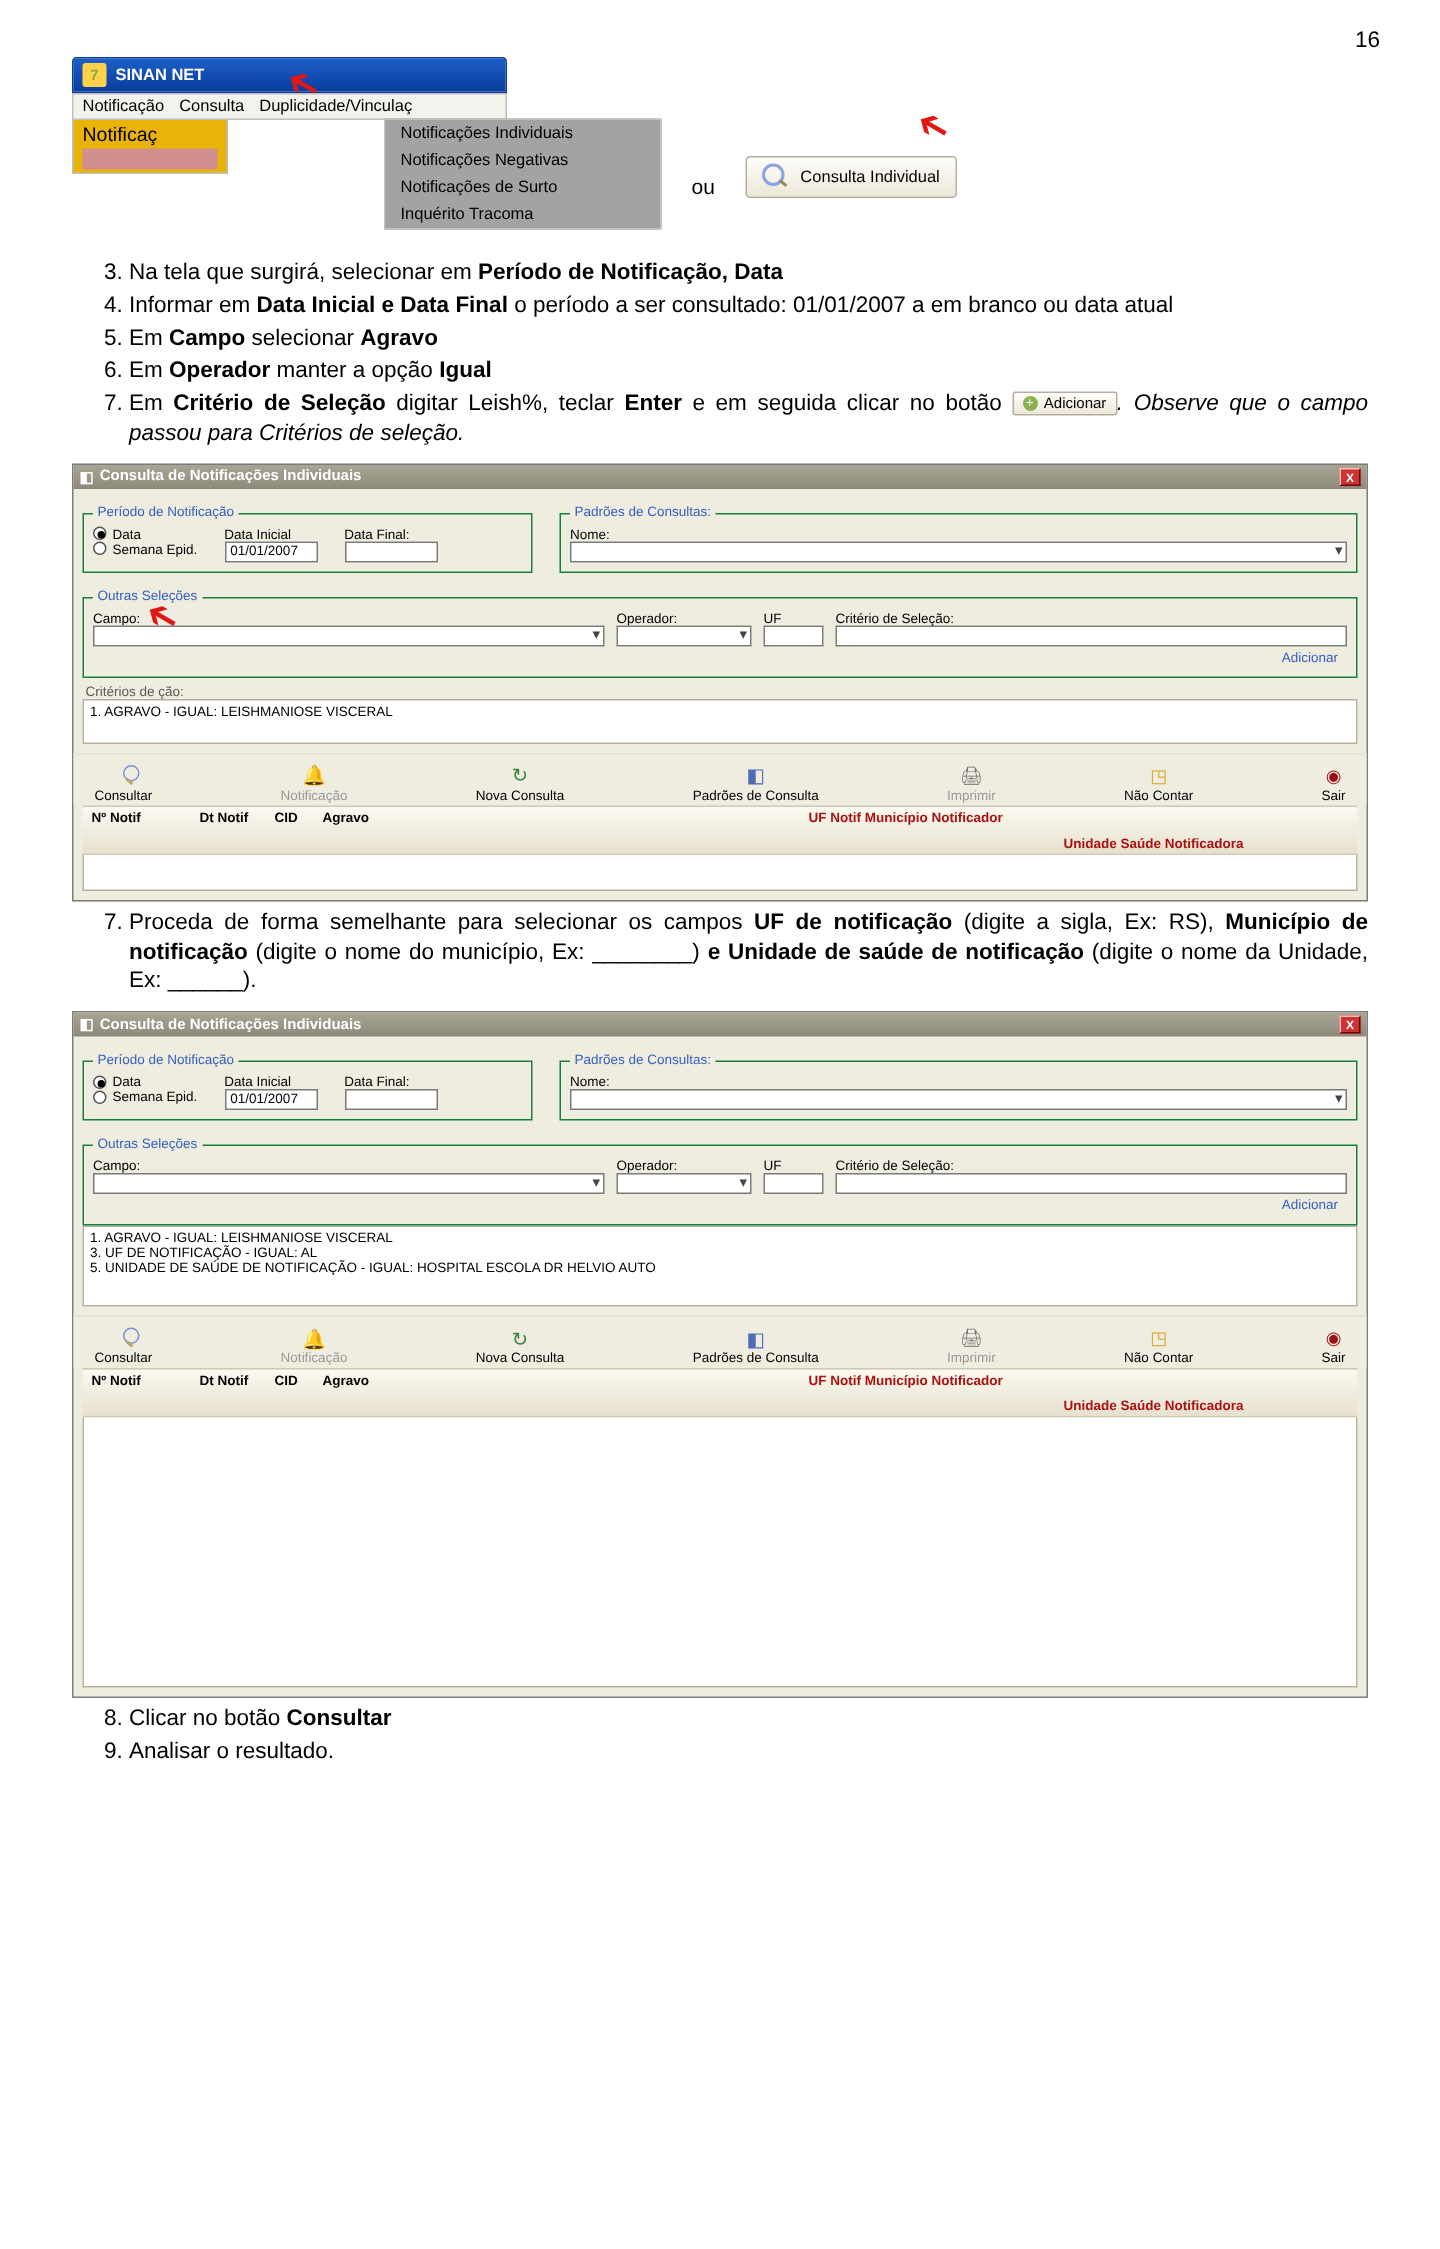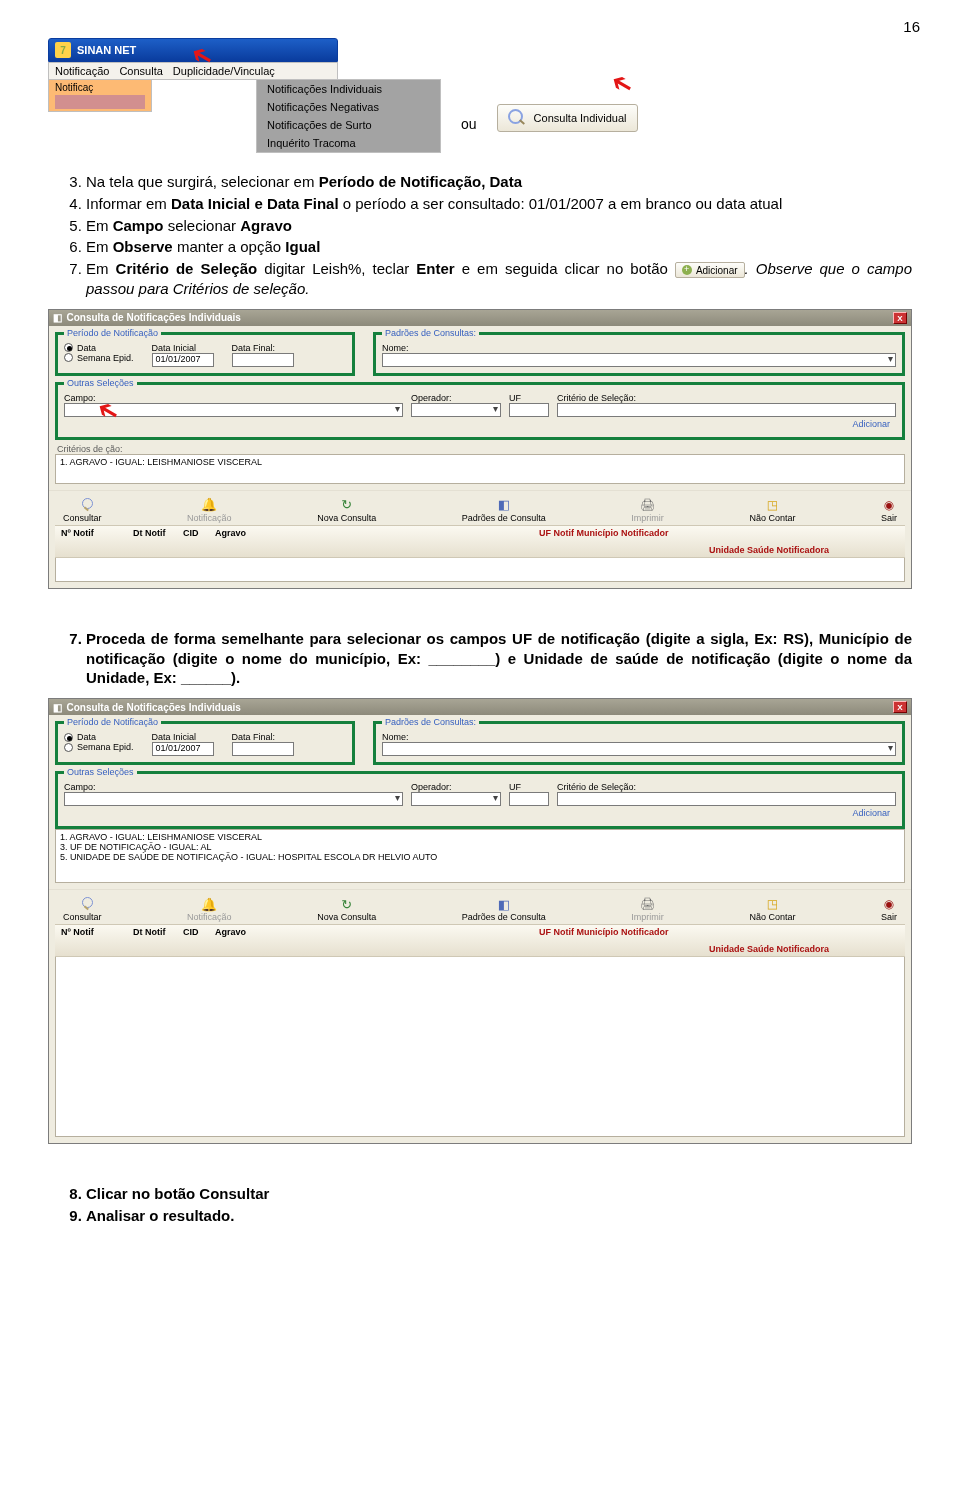--- a/index.html
+++ b/index.html
@@ -33,21 +33,21 @@
   .arrow-red { position: absolute; color: #e31616; font-size: 26px; transform: rotate(210deg); }
   .arrow-red.ar1 { top: -22px; left: 142px; }
   .arrow-red.ar2 { top: -36px; right: 4px; }
   .arrow-red.ar3 { top: 86px; left: 48px; }
   .dropdown {
     width: 185px; background: #a3a3a3; border: 1px solid #bfbfbf;
     margin-left: 104px; font-size: 11px;
     position: relative; top: -1px;
   }
   .dropdown .ditem { padding: 3px 10px; }
-  .tabstrip { width: 104px; background: #fdba74; border: 1px solid #bfbfbf; font-size: 10px; padding: 2px 6px; margin-top: -1px; }
+  .tabstrip { width: 104px; background: #eab308; border: 1px solid #bfbfbf; font-size: 13px; padding: 2px 6px; margin-top: -1px; }
   .tabstrip .fill { height: 14px; background: #d28f8f; margin-top: 2px; }
   .left-col { display: flex; flex-direction: column; }
   .ou { font-size: 14px; margin: 0 4px 22px 4px; }
   .btn-lookup {
     display: flex; align-items: center; gap: 8px;
     background: linear-gradient(#fdfdfa, #ece7d8);
     border: 1px solid #b6af9e; border-radius: 3px;
     padding: 4px 10px; font-size: 11px;
     position: relative;
   }
@@ -82,21 +82,21 @@
   }
   .dlg-title {
     background: linear-gradient(#a8a595, #8d8a7b);
     color: #fff; font-size: 10px; font-weight: bold;
     padding: 2px 4px;
     display: flex; justify-content: space-between; align-items:center;
   }
   .dlg-title .ti { display: flex; align-items: center; gap: 4px; }
   .dlg-title .x { background:#c33; color:#fff; width:14px; height:12px; font-size:8px; text-align:center; line-height:11px; border:1px solid #6e1; border-color:#fbb #700 #700 #fbb; }
   .fieldset {
-    border: 3px solid #15803d; margin: 6px 6px 0 6px; padding: 8px 6px 6px 6px;
+    border: 1px solid #15803d; margin: 16px 6px 0 6px; padding: 8px 6px 6px 6px;
     position: relative;
   }
   .fieldset > .legend { position: absolute; top: -7px; left: 6px; background: #efece0; font-size: 9px; padding: 0 3px; color: #355fbf; }
   .twofs { display: flex; gap: 6px; }
   .twofs .fieldset { flex: 1; margin-bottom: 0;}
   .radio { display: flex; align-items: center; gap: 4px; font-size: 9px; }
   .radio .r { width:9px; height:9px; border:1px solid #555; border-radius:50%; background:#fff; display:inline-block; position:relative;}
   .radio .r.sel::after { content:""; position:absolute; top:2px;left:2px;width:5px;height:5px;background:#000;border-radius:50%;}
   .lbl { font-size: 9px; }
   .inp { background:#fff; border:1px solid #7a7a7a; height:14px; font-size:9px; padding:0 3px; }
@@ -132,21 +132,21 @@
   .headerbar .col2{width:50px;}
   .headerbar .col3{width:32px;}
   .headerbar .col4{flex:1;}
   .headerbar .col5{width:170px;color:#a11;}
   .headerbar .col6{width:190px;color:#a11;margin-top:17px;}
   .results { background:#fff; margin:0 6px 6px 6px; border:1px solid #b6af9e; border-top:none;}
   .results.h1 { height:24px; }
   .results.h2 { height:180px; }
 
   ol.textlist { list-style: decimal; padding-left: 20px; }
-  .mt { margin-top: 40px; font-weight: bold; }
+  .mt { margin-top: 4px; }
 </style>
 </head>
 <body>
 
 <div class="page-num">16</div>
 
 <div class="row1">
   <div class="left-col">
     <div class="titlebar">
       <span class="ic">7</span>
@@ -181,21 +181,21 @@
     <span>Consulta Individual</span>
     <span class="arrow-red ar2">➔</span>
   </div>
 </div>
 
 <div class="body-text">
   <ol class="textlist" start="3">
     <li><span>Na tela que surgirá, selecionar em </span><b>Período de Notificação, Data</b></li>
     <li><span>Informar em </span><b>Data Inicial e Data Final</b><span> o período a ser consultado: 01/01/2007 a em branco ou data atual</span></li>
     <li><span>Em </span><b>Campo</b><span> selecionar </span><b>Agravo</b></li>
-    <li><span>Em </span><b>Observe </b><span>manter a opção </span><b>Igual</b></li>
+    <li><span>Em </span><b>Operador </b><span>manter a opção </span><b>Igual</b></li>
     <li>
       <span>Em </span><b>Critério de Seleção</b><span> digitar </span><span>Leish%, </span><span>teclar </span><b>Enter</b><span> e em seguida clicar no botão </span>
       <span class="tiny-btn">
           <span class="dot"></span>
           <span>Adicionar</span>
         </span><i>. Observe que o campo passou para Critérios de seleção.</i>
     </li>
   </ol>
 </div>
 

